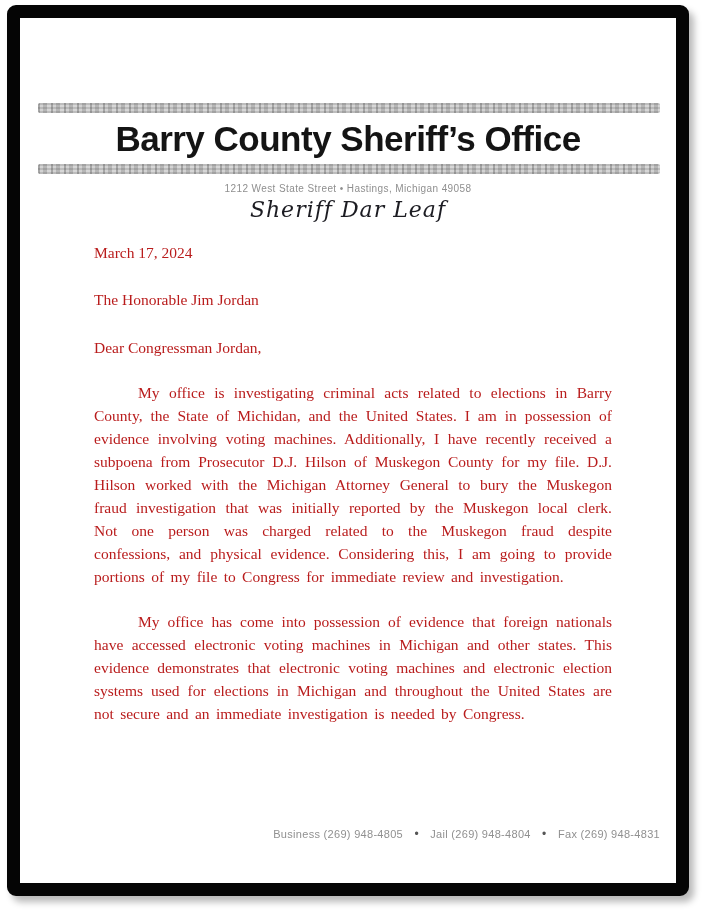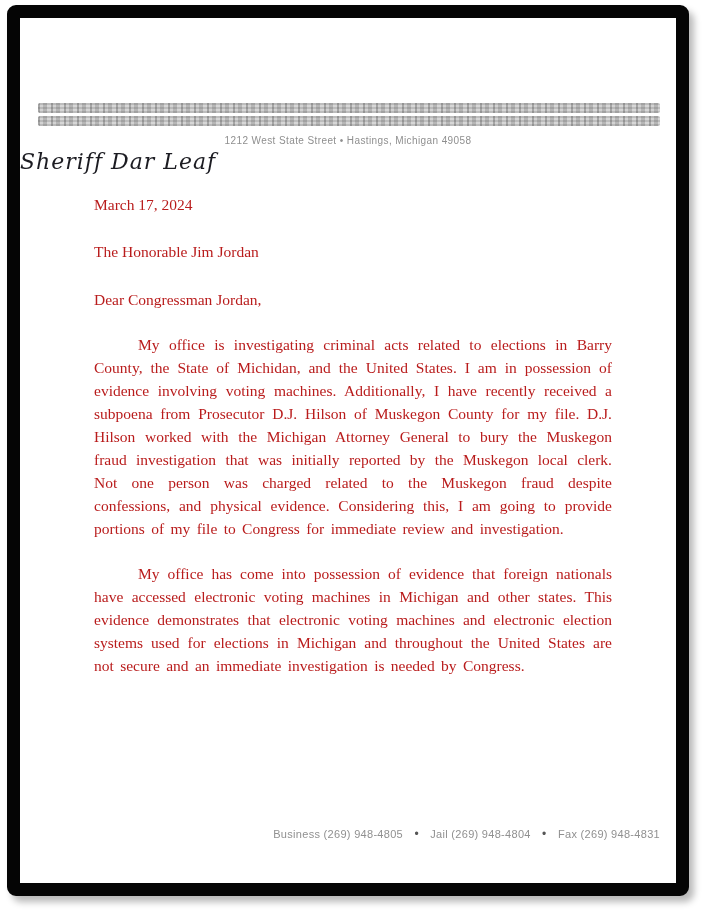--- a/index.html
+++ b/index.html
@@ -47,20 +47,21 @@
   .address-line {
     margin-top: 9px;
     text-align: center;
     font-family: "Liberation Sans", sans-serif;
     font-size: 10px;
     letter-spacing: 0.4px;
     color: #8f8f8f;
   }
   .sheriff-line {
     margin-top: 3px;
+    text-align: center;
     font-family: "DejaVu Serif", serif;
     font-style: italic;
     font-size: 22px;
     letter-spacing: 1px;
     color: #1c1c22;
   }
   .letter-body {
     margin: 19px 64px 0 74px;
     color: #b91c1c;
     font-size: 15.5px;
@@ -94,20 +95,21 @@
     font-size: 12px;
   }
 </style>
 </head>
 <body>
 
 <div class="page-frame">
 
   <div class="hatch-band band-top"></div>
 
+  <div class="office-title">Barry County Sheriff’s Office</div>
 
   <div class="hatch-band band-bottom"></div>
 
   <div class="address-line">1212 West State Street • Hastings, Michigan 49058</div>
 
   <div class="sheriff-line">Sheriff Dar Leaf</div>
 
   <div class="letter-body">
 
     <p class="date-line">March 17, 2024</p>

